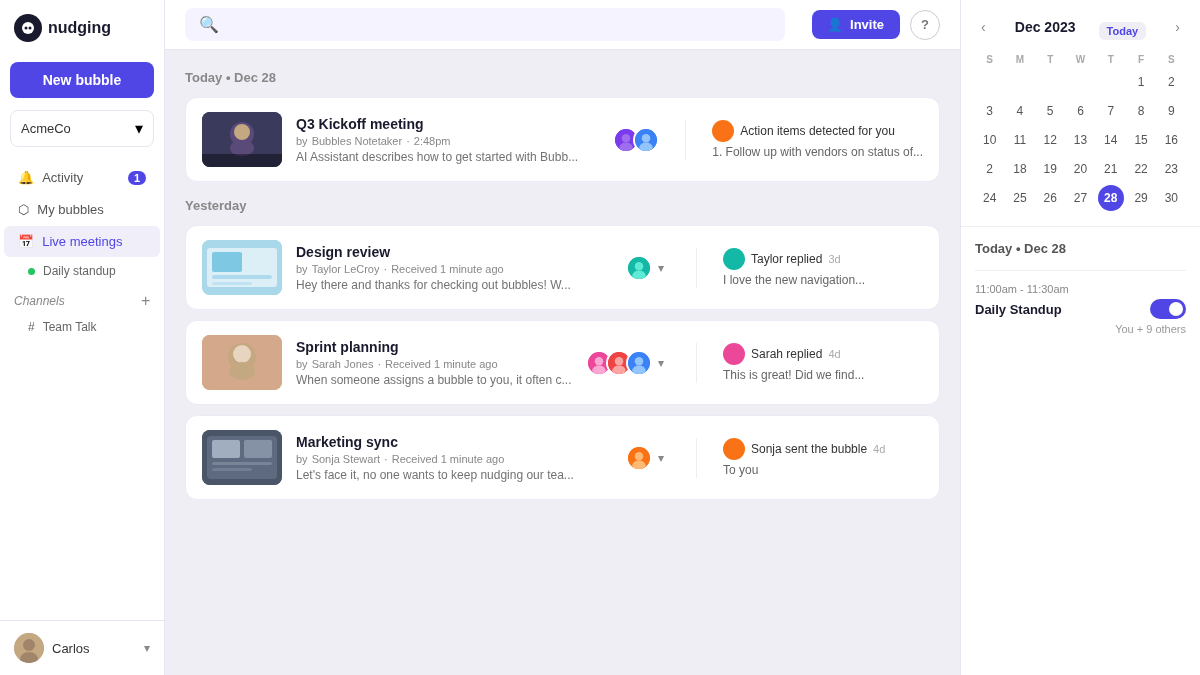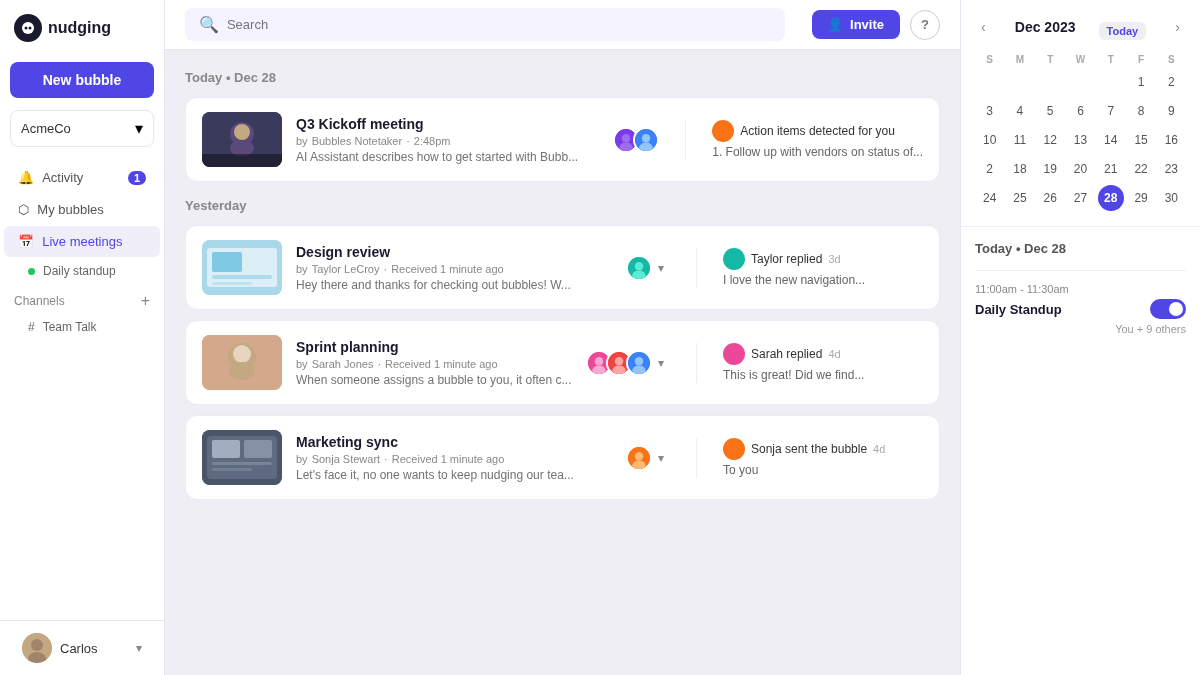--- a/index.html
+++ b/index.html
@@ -18,23 +18,23 @@
     .workspace-name { font-size: 13px; font-weight: 500; color: #333; }
 
     .sidebar-nav { flex: 1; padding: 4px 0; }
     .nav-item { display: flex; align-items: center; gap: 8px; padding: 8px 14px; cursor: pointer; border-radius: 6px; margin: 1px 4px; font-size: 13px; color: #555; position: relative; }
     .nav-item.active { background: #f0eef9; color: #4f46e5; font-weight: 500; }
     .nav-badge { background: #4f46e5; color: #fff; border-radius: 10px; padding: 1px 6px; font-size: 11px; font-weight: 600; margin-left: auto; }
 
     .nav-sub-item { display: flex; align-items: center; gap: 8px; padding: 6px 14px 6px 28px; cursor: pointer; font-size: 12px; color: #666; }
     .online-dot { width: 7px; height: 7px; background: #22c55e; border-radius: 50%; }
 
-    .channels-header { display: flex; align-items: center; justify-content: space-between; padding: 8px 14px 4px; font-size: 12px; color: #888; font-weight: 500; }
-
-    .sidebar-footer { padding: 12px 22px; display: flex; align-items: center; gap: 8px; cursor: pointer; border-top: 1px solid #e8e4f0; }
+    .channels-header { display: flex; align-items: center; justify-content: space-between; padding: 8px 14px 4px; font-size: 12px; color: #888; font-weight: 500; font-style: italic; }
+
+    .sidebar-footer { padding: 12px 14px; display: flex; align-items: center; gap: 8px; cursor: pointer; border-top: 1px solid #e8e4f0; }
     .avatar-circle { width: 30px; height: 30px; border-radius: 50%; background: #c4a882; display: flex; align-items: center; justify-content: center; font-size: 12px; color: #fff; font-weight: 600; overflow: hidden; }
     .user-name { font-size: 13px; font-weight: 500; color: #333; }
 
     
     .main { flex: 1; display: flex; flex-direction: column; overflow: hidden; }
 
     
     .topbar { background: #fff; border-bottom: 1px solid #e8e4f0; padding: 10px 20px; display: flex; align-items: center; justify-content: space-between; height: 50px; }
     .search-bar { display: flex; align-items: center; gap: 8px; background: #f5f3ff; border-radius: 8px; padding: 7px 14px; flex: 1; max-width: 600px; }
     .search-input { border: none; background: transparent; font-size: 13px; color: #555; outline: none; flex: 1; }
@@ -174,21 +174,20 @@
     <span class="user-name">Carlos</span>
     <span style="margin-left:auto; color:#888; font-size:12px;">▾</span>
   </div>
 </div>
 
 <div class="main">
 
   <div class="topbar">
     <div class="search-bar">
       <span style="color:#aaa;">🔍</span>
-      <input class="search-input" type="text" placeholder="Search" style="">
     </div>
     <div class="topbar-actions">
       <button class="invite-btn">
         <span>👤</span>
         <span>Invite</span>
       </button>
       <div class="help-btn">?</div>
     </div>
   </div>
 

